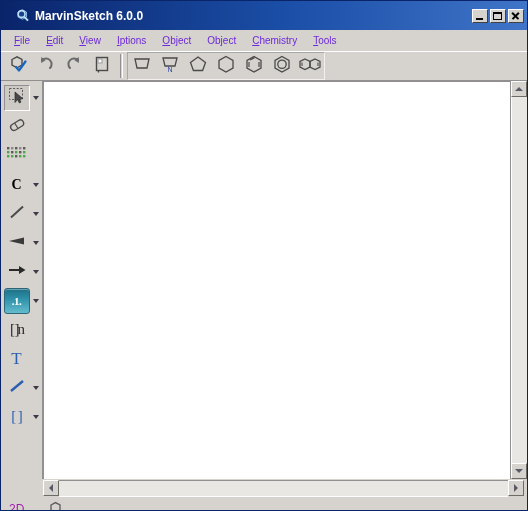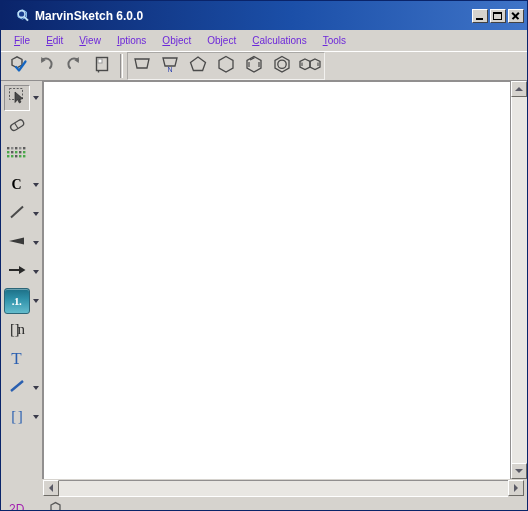--- a/index.html
+++ b/index.html
@@ -330,21 +330,21 @@
     </div>
   </div>
 
   <div class="menubar">
     <div class="menu-item"><u>F</u><span>ile</span></div>
     <div class="menu-item"><u>E</u><span>dit</span></div>
     <div class="menu-item"><u>V</u><span>iew</span></div>
     <div class="menu-item"><u>I</u><span>ptions</span></div>
     <div class="menu-item"><u>O</u><span>bject</span></div>
     <div class="menu-item"><span>O</span><span>bject</span></div>
-    <div class="menu-item"><u>C</u><span>alculations</span></div>
+    <div class="menu-item"><u>C</u><span>hemistry</span></div>
     <div class="menu-item"><u>T</u><span>ools</span></div>
 
   </div>
 
   <div class="toolbar">
 
     <div class="tb-btn">
       <span>
         <svg width="20" height="20" viewBox="0 0 20 20">
           <polygon points="4,5.5 9,2.8 14,5.5 14,11 9,13.8 4,11" fill="none" stroke="#4a4a4a" stroke-width="1.4"></polygon>

